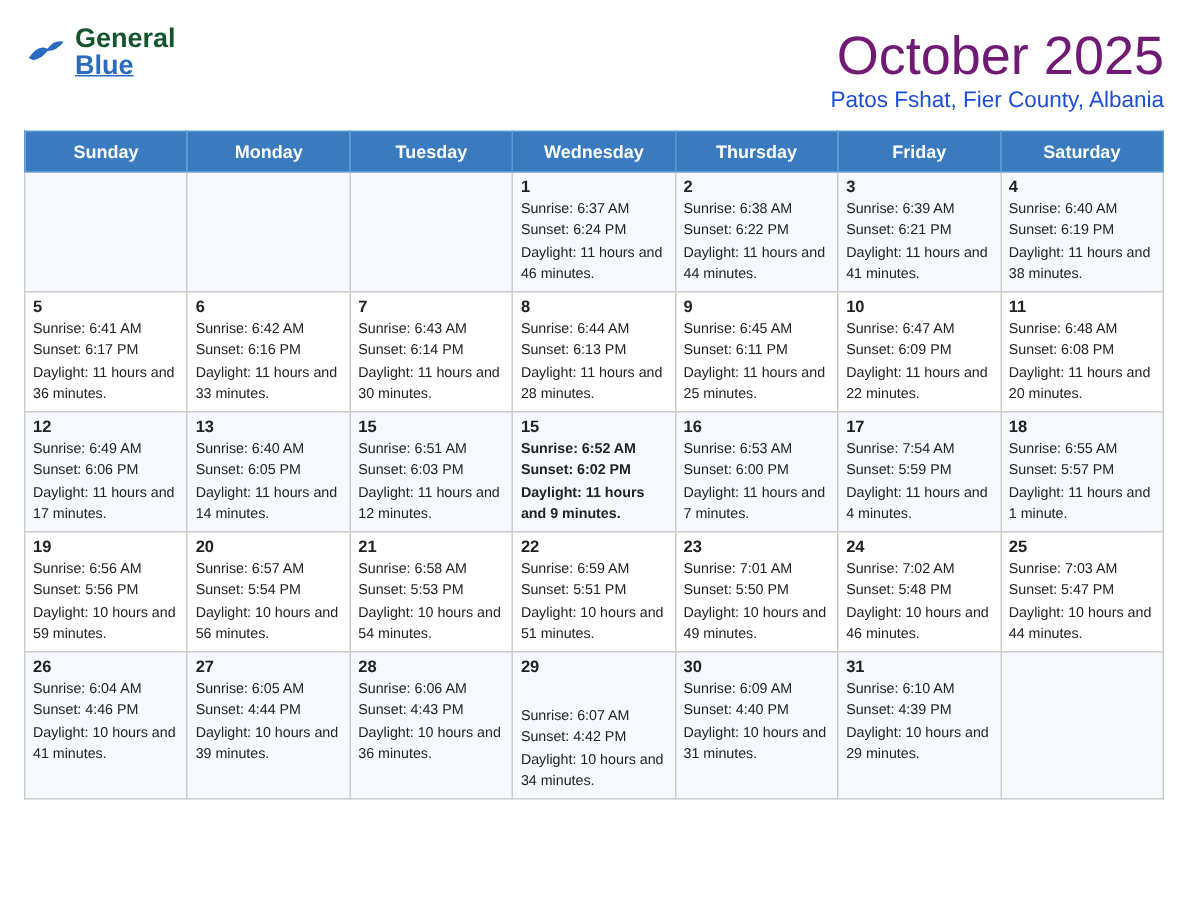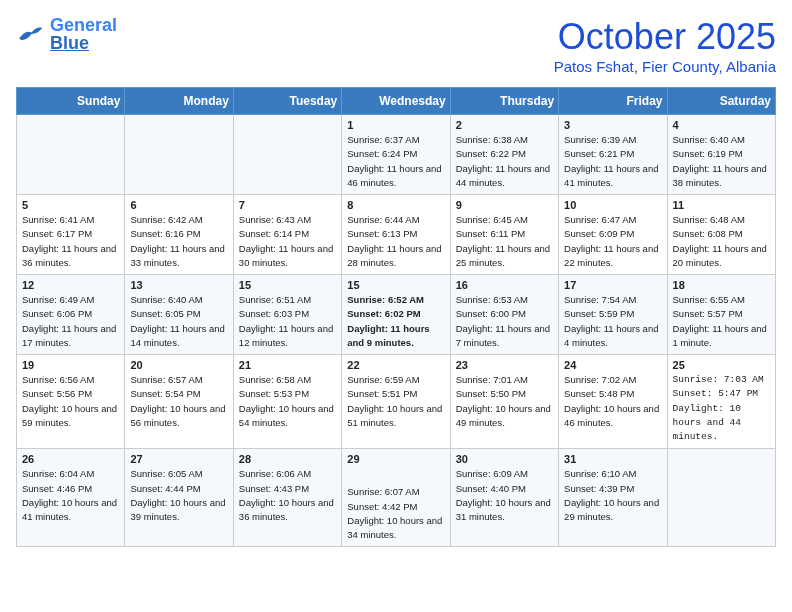--- a/index.html
+++ b/index.html
@@ -22,56 +22,56 @@
       gap: 6px;
     }
     .logo-text {
       display: flex;
       flex-direction: column;
       line-height: 1;
     }
     .logo-general {
       font-size: 18px;
       font-weight: bold;
-      color: #3b82f6;
+      color: #14532d;
     }
     .logo-blue {
       font-size: 18px;
       font-weight: bold;
       color: #2a6bbf;
       text-decoration: underline;
     }
     .logo-bird {
       width: 28px;
       height: 22px;
     }
     .title-block {
       text-align: right;
     }
     .month-title {
       font-size: 36px;
       font-weight: 300;
-      color: #1d4ed8;
+      color: #701a75;
     }
     .subtitle {
       font-size: 15px;
       color: #1d4ed8;
     }
     table {
       width: 100%;
       border-collapse: collapse;
       table-layout: fixed;
     }
     thead th {
       background-color: #3a7abf;
       color: #fff;
       font-size: 12px;
       font-weight: bold;
       padding: 6px 4px;
-      text-align: right;
+      text-align: center;
       border: 1px solid #5a9ad0;
     }
     tbody td {
       border: 1px solid #ccc;
       vertical-align: top;
       padding: 4px 5px;
       font-size: 9.5px;
       color: #222;
       height: 80px;
     }
@@ -275,21 +275,21 @@
 Daylight: 10 hours and 49 minutes.</div>
         </td>
         <td>
           <span class="day-number">24</span>
           <div class="day-info" style="white-space: pre-line;">Sunrise: 7:02 AM
 Sunset: 5:48 PM
 Daylight: 10 hours and 46 minutes.</div>
         </td>
         <td>
           <span class="day-number">25</span>
-          <div class="day-info" style="white-space: pre-line; font-family: Liberation Mono, monospace;">Sunrise: 7:03 AM
+          <div class="day-info" style="white-space: pre-line;">Sunrise: 7:03 AM
 Sunset: 5:47 PM
 Daylight: 10 hours and 44 minutes.</div>
         </td>
       </tr>
       <tr>
         <td>
           <span class="day-number">26</span>
           <div class="day-info" style="white-space: pre-line;">Sunrise: 6:04 AM
 Sunset: 4:46 PM
 Daylight: 10 hours and 41 minutes.</div>

